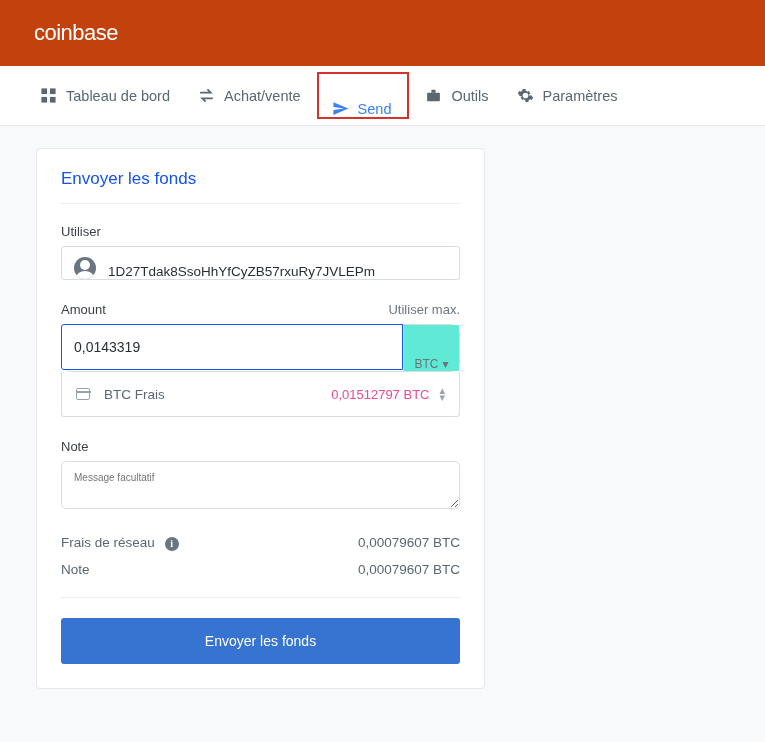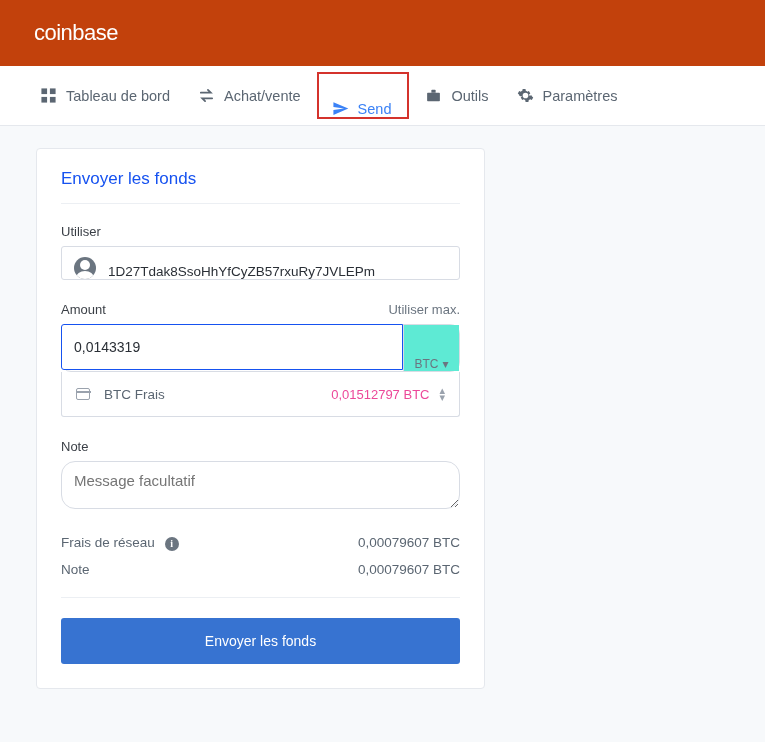--- a/index.html
+++ b/index.html
@@ -165,24 +165,24 @@
   }
   .wallet-icon::before{
     content:"";position:absolute;top:2px;left:-1.5px;right:-1.5px;height:1.5px;background:#9aa2ad;
   }
   .wallet-name { font-size: 13.5px; color: #5b6672; flex:1; }
   .wallet-bal { font-size: 13px; color: #ec4899; margin-right: 10px;}
   .sort-icon { color:#9aa2ad; font-size: 11px; line-height: 7px;}
   .note-area {
     width: 100%;
     border: 1px solid #d8dce4;
-    border-radius: 14px;
+    border-radius: 5px;
     height: 48px;
     padding: 10px 12px;
-    font-size: 15px;
+    font-size: 10px;
     color: #9aa2ad;
     font-family: inherit;
     resize: vertical;
     margin-bottom: 22px;
   }
   .fee-row {
     display: flex;
     justify-content: space-between;
     align-items: center;
     font-size: 13.5px;

